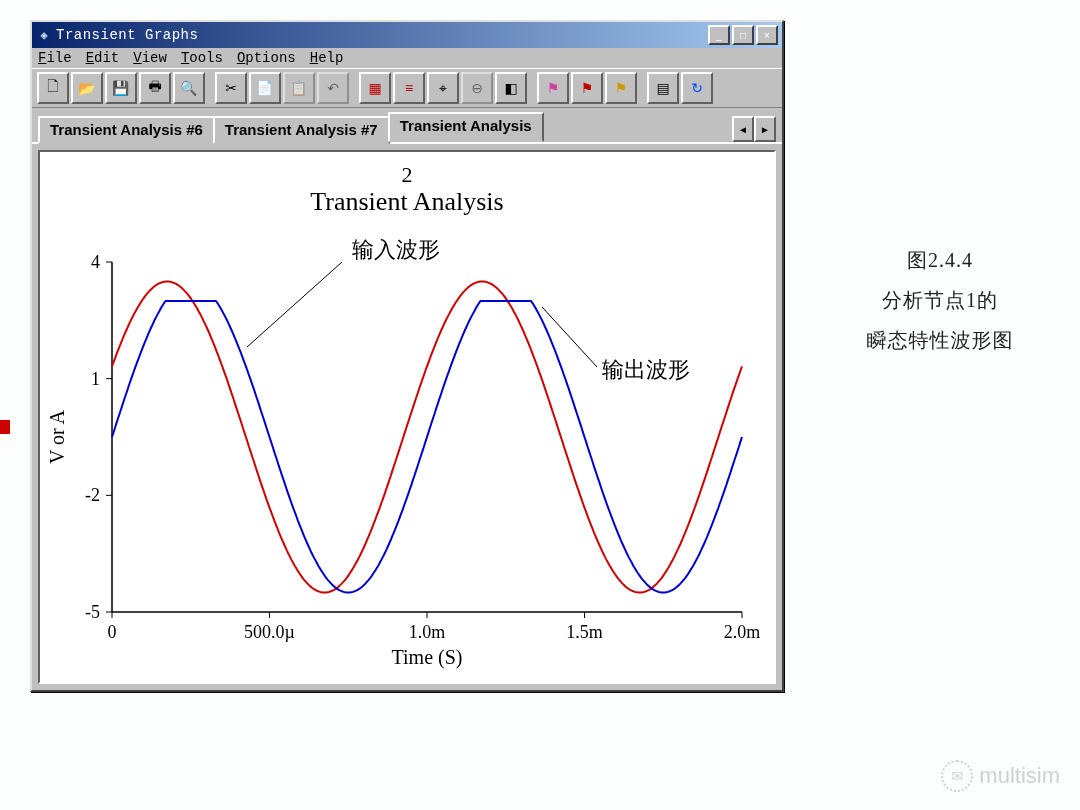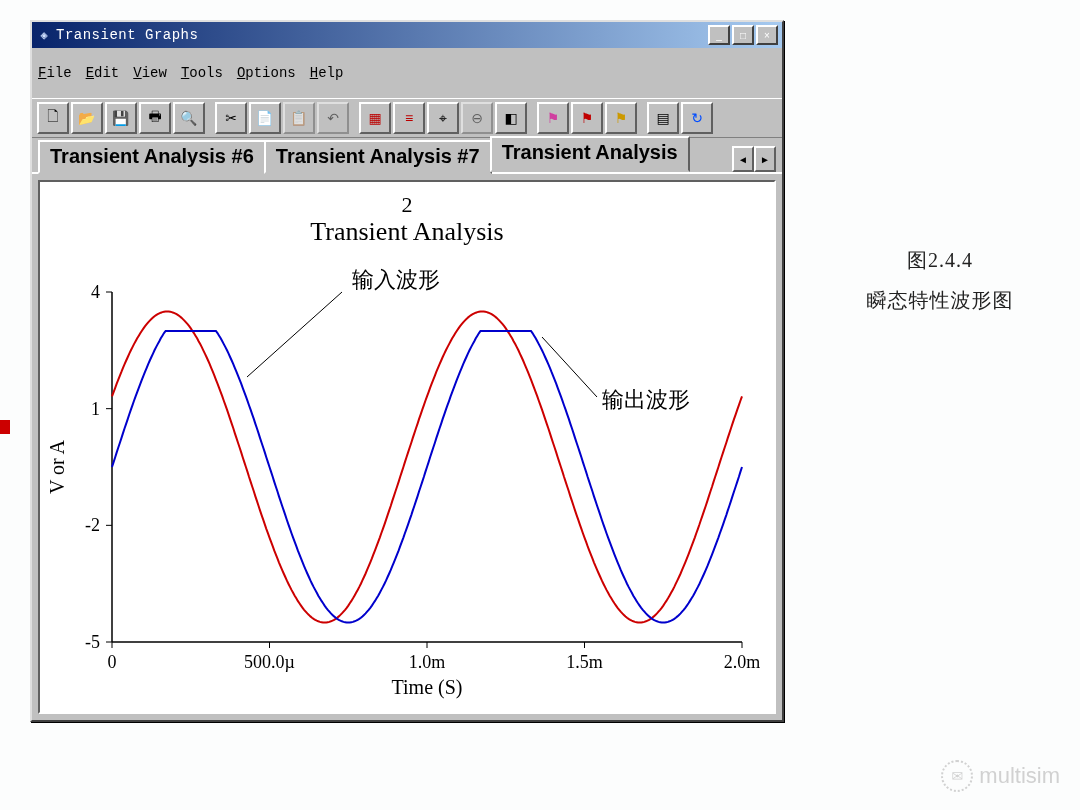--- a/index.html
+++ b/index.html
@@ -42,21 +42,21 @@
   .win-btn {
     width: 18px; height: 16px;
     background: #c0c0c0;
     border: 2px solid;
     border-color: #fff #404040 #404040 #fff;
     display: flex; align-items: center; justify-content: center;
     font-size: 10px; font-family: "Arial";
   }
   .menubar {
     background: #c0c0c0;
-    padding: 17px 6px;
+    padding: 2px 6px;
     font-size: 14px;
     display: flex;
     gap: 14px;
     font-family: "Fixedsys", "Courier New", monospace;
   }
   .menubar span u { text-decoration: underline; }
   .toolbar {
     background: #c0c0c0;
     padding: 3px 5px;
     display: flex;
@@ -83,21 +83,21 @@
     align-items: flex-end;
     padding: 4px 6px 0 6px;
     position: relative;
     height: 30px;
   }
   .tab {
     background: #c0c0c0;
     border: 2px solid;
     border-color: #fff #606060 transparent #fff;
     padding: 3px 10px 4px 10px;
-    font-size: 20px;
+    font-size: 15px;
     font-weight: bold;
     font-family: "Arial", sans-serif;
     margin-right: -2px;
     position: relative;
     top: 2px;
     text-align: center;
   }
   .tab.active {
     border-bottom-color: #c0c0c0;
     z-index: 2;
@@ -306,19 +306,20 @@
         </svg>
     </div>
   </div>
 
 </div>
 
 <div class="red-mark"></div>
 
 <div class="side-caption">
   <div>图2.4.4</div>
+  <div>分析节点1的</div>
   <div>瞬态特性波形图</div>
 </div>
 
 <div class="watermark">
   <span class="wm-icon">✉</span>
   <span>multisim</span>
 </div>
 
 </body></html>

